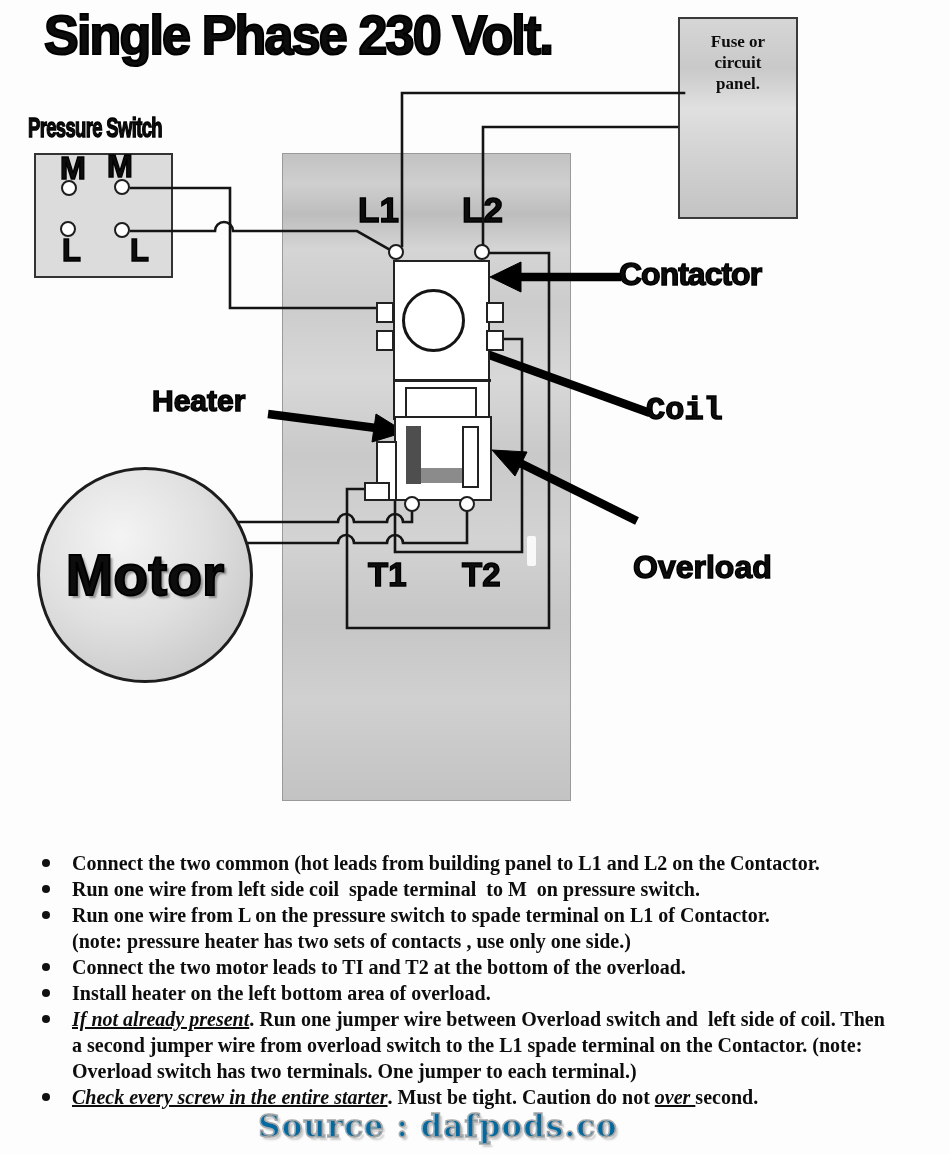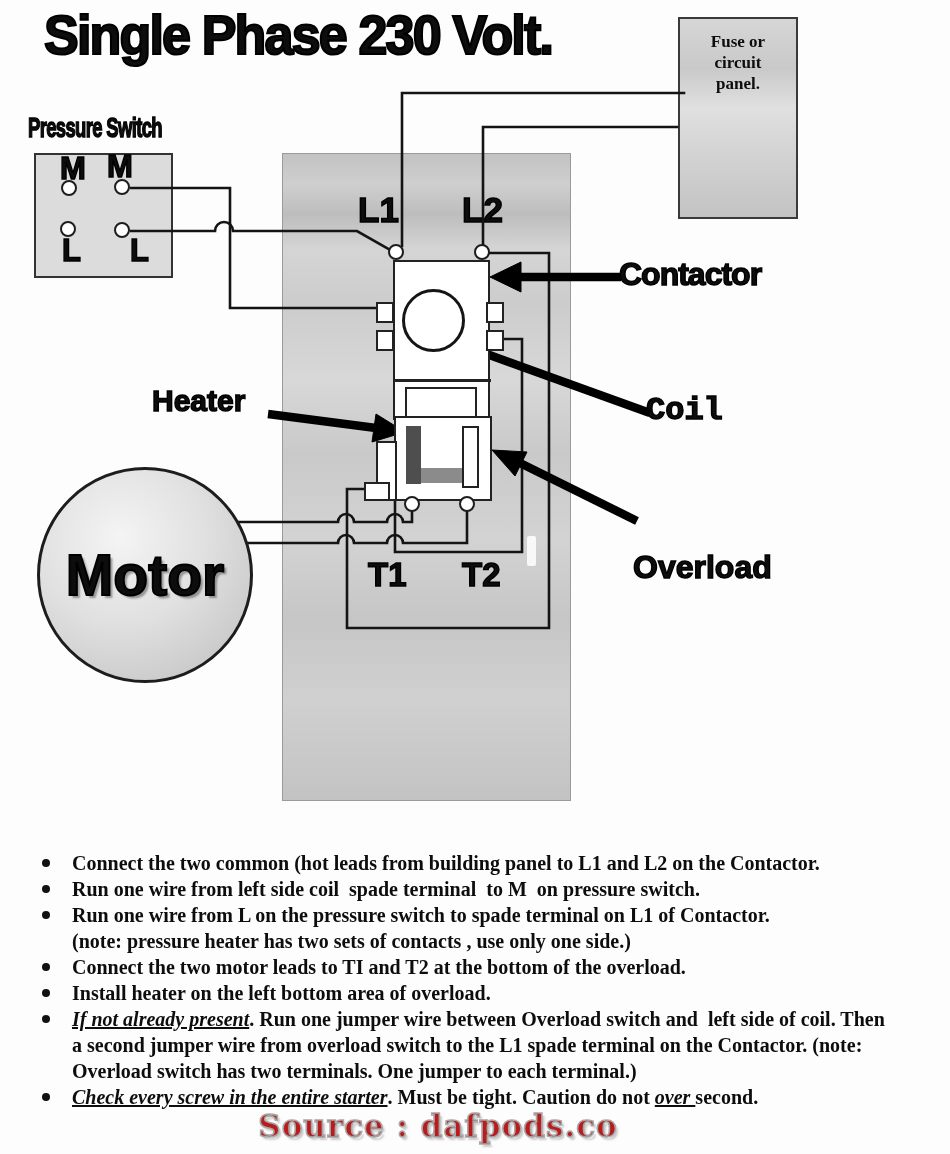--- a/index.html
+++ b/index.html
@@ -62,21 +62,21 @@
                 font-weight:bold;font-size:20px;line-height:26px;}
   .irow{display:flex;}
   .dot{flex:0 0 34px;position:relative;}
   .dot::after{content:"";position:absolute;left:4px;top:9px;width:8px;height:8px;border-radius:50%;background:#111;}
   .dot.hide::after{display:none;}
   .itext{white-space:pre-wrap;}
   .iu{font-style:italic;text-decoration:underline;}
 
   .watermark{left:0;top:1108px;width:876px;text-align:center;
              font-family:"DejaVu Serif",serif;font-weight:bold;font-size:31px;letter-spacing:1px;
-             color:#b91c1c;-webkit-text-stroke:1.6px #a8a8a8;
+             color:#0369a1;-webkit-text-stroke:1.6px #a8a8a8;
              text-shadow:2.5px 2.5px 2px rgba(110,110,110,.35);}
 </style>
 </head>
 <body>
 
 <div id="stage">
 
   <div class="abs panel"></div>
   <div class="abs artifact"></div>
 

